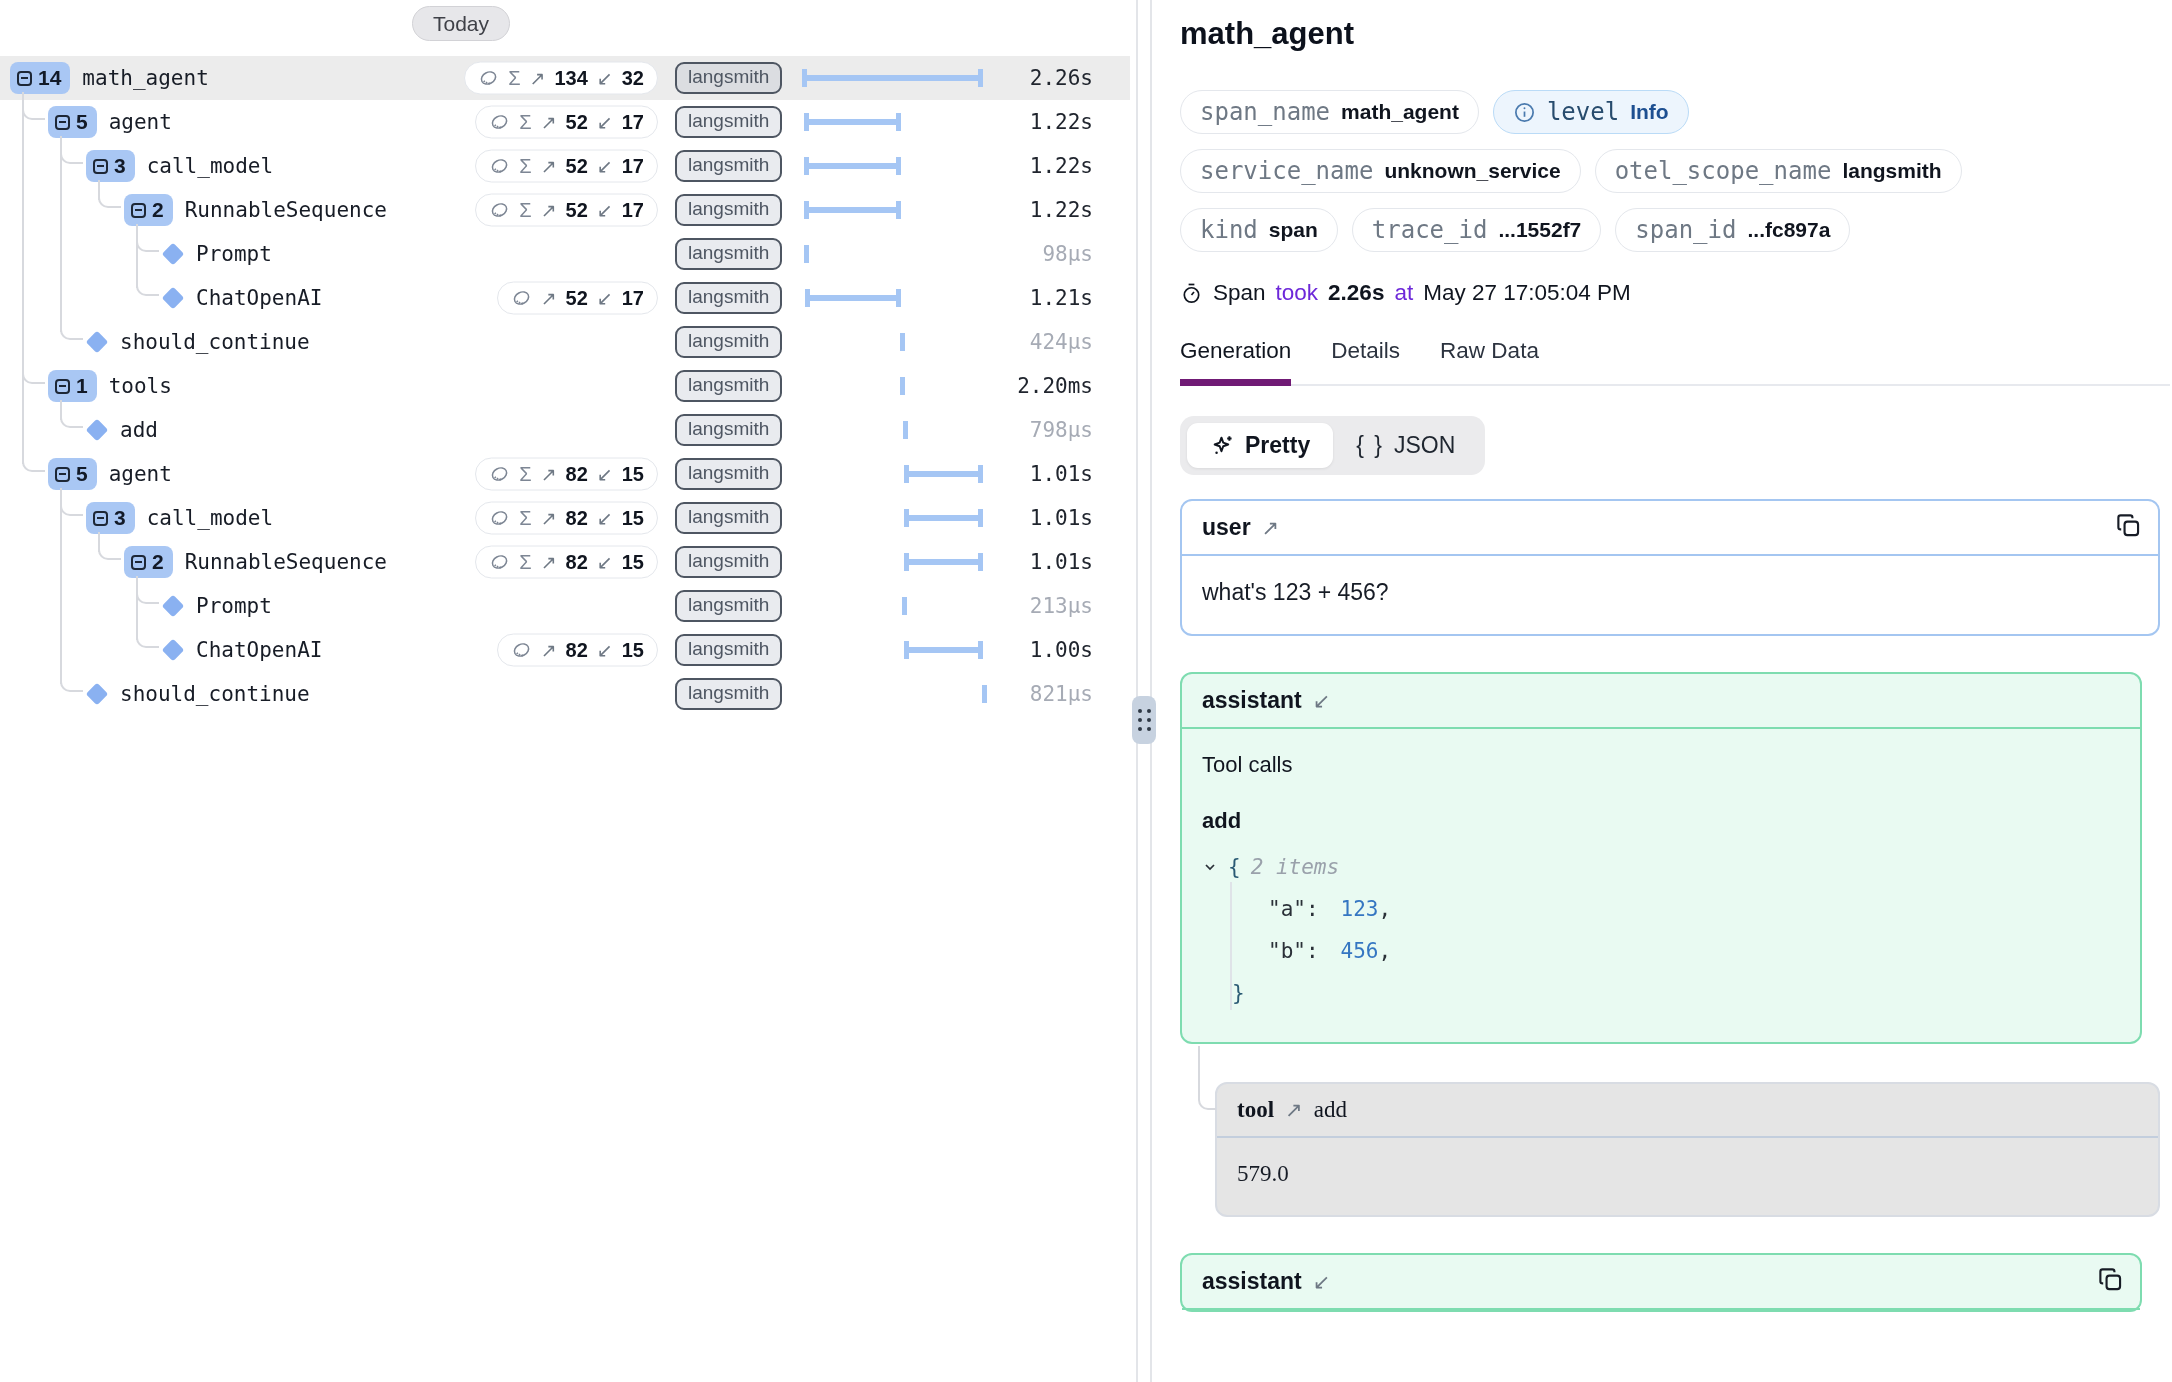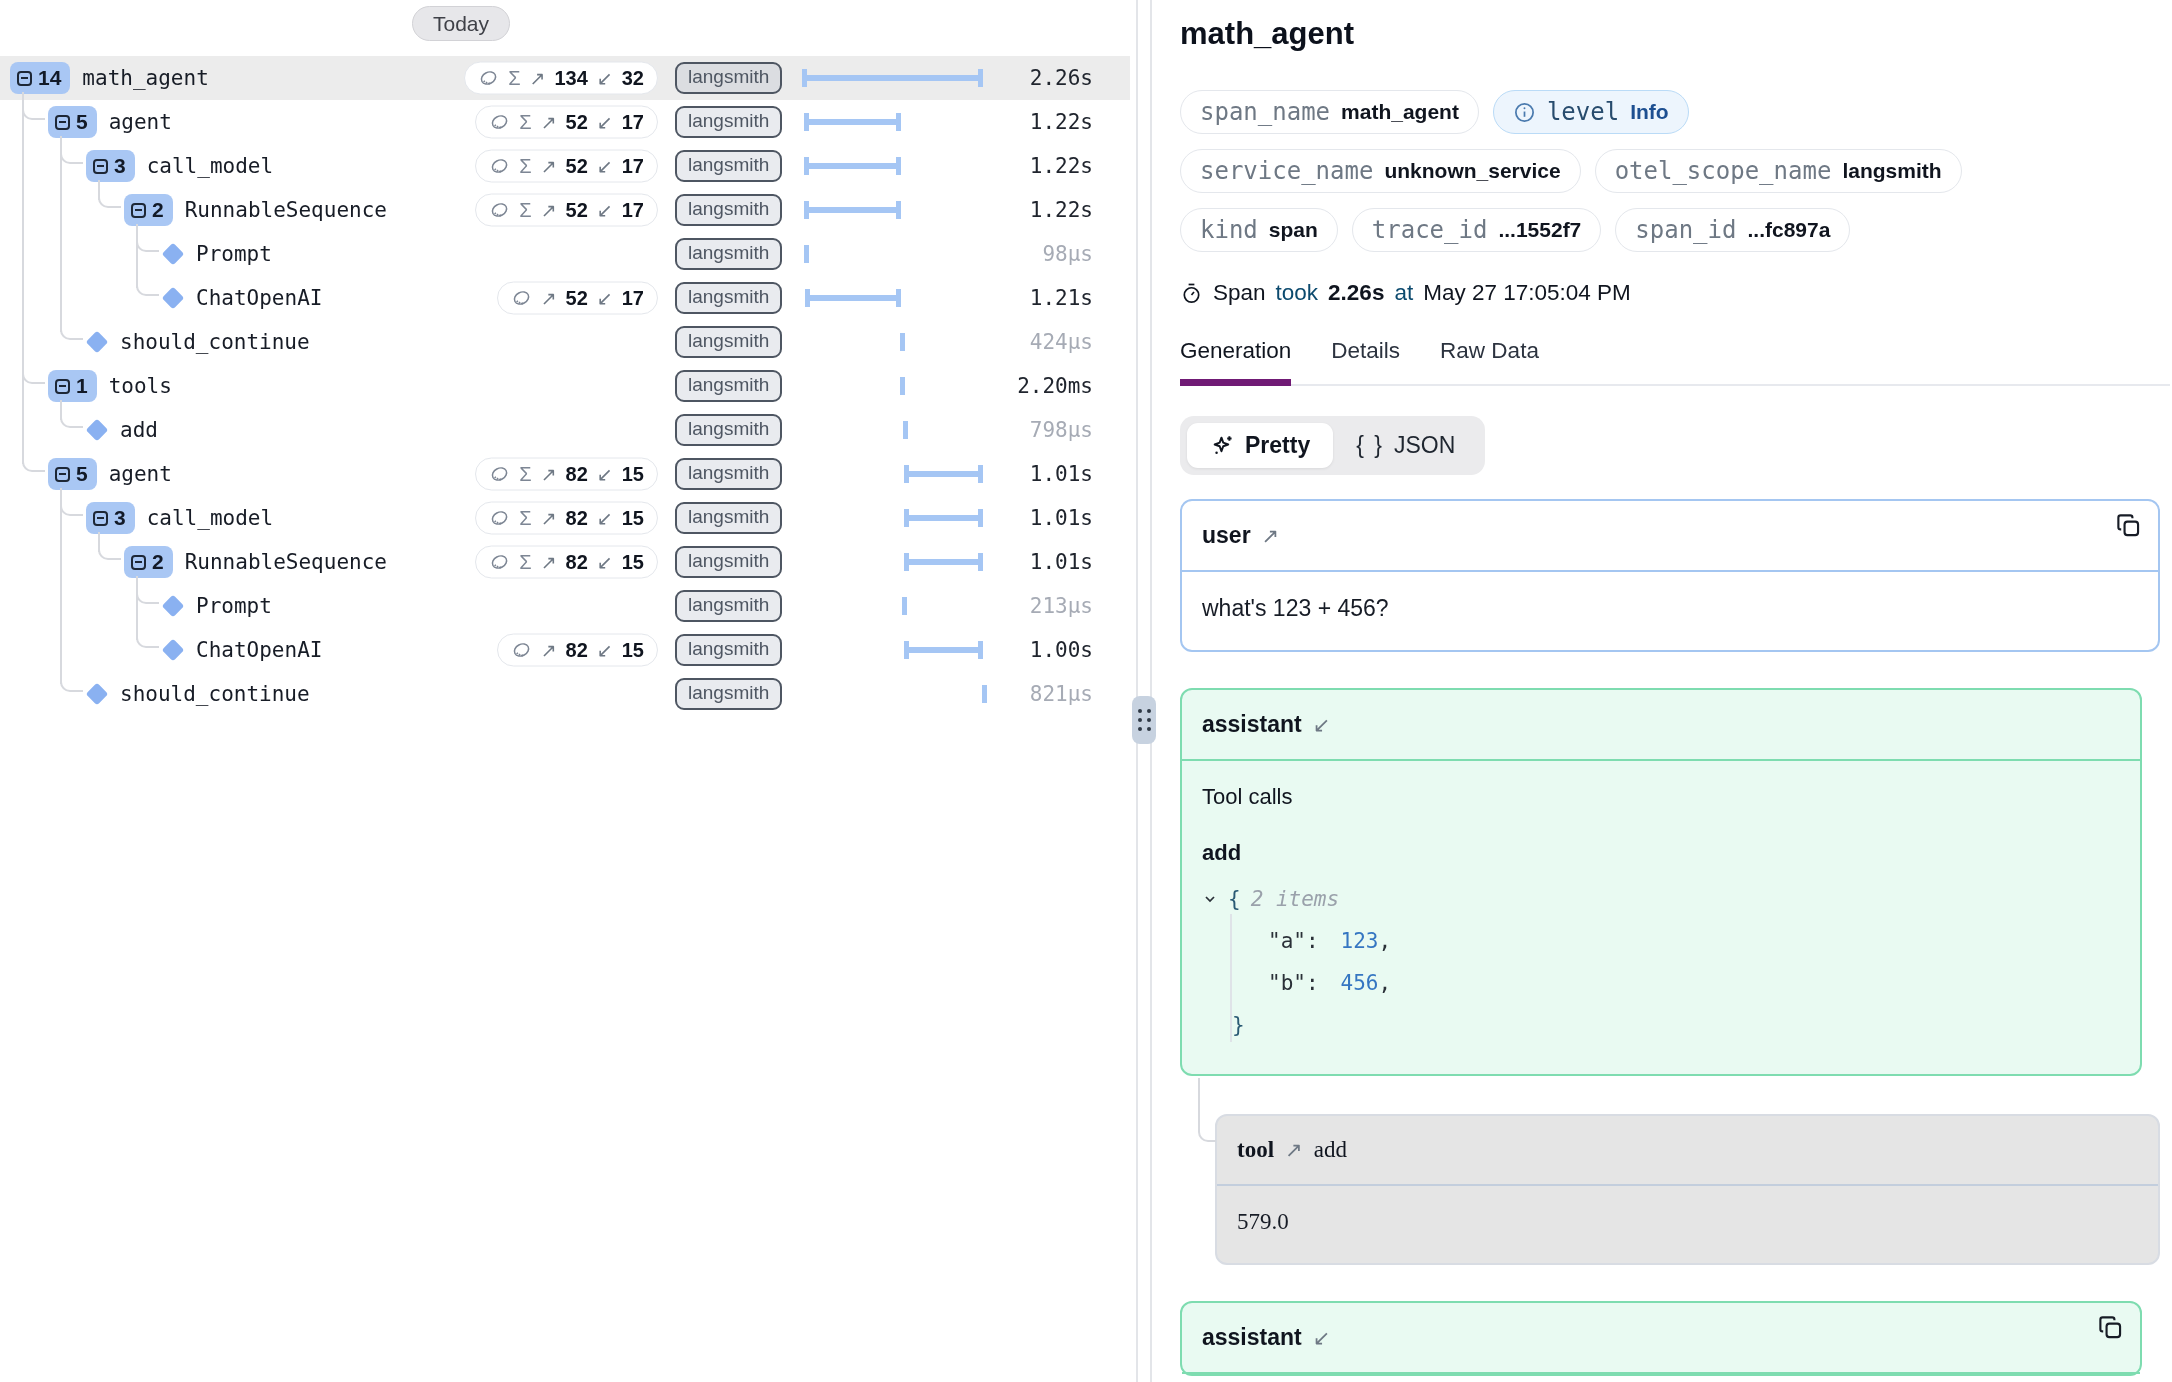--- a/index.html
+++ b/index.html
@@ -62,34 +62,34 @@
   #pill-rows { margin-top:38px; display:flex; flex-direction:column; gap:15px; }
   .pill-row { display:flex; gap:14px; }
   .pill { display:inline-flex; align-items:center; gap:11px; border:1.5px solid #e4e7ec;
     border-radius:999px; padding:7px 19px; font-size:21px; background:#fff; }
   .pill-key { font-family:"DejaVu Sans Mono", monospace; color:#6e7884; font-size:24px; }
   .pill-val { font-weight:600; color:#10151f; }
   .pill.info { background:#edf5fd; border-color:#badbf7; }
   .pill.info .pill-key { color:#274b6d; }
   .pill.info .pill-val { color:#1d4f91; }
   .span-line { margin-top:28px; display:flex; align-items:center; gap:10px; font-size:22.5px; color:#10151f; }
-  .span-line .muted { color:#0c4a6e; }
+  .span-line .muted { color:#6d28d9; }
   .span-line .strong { font-weight:600; }
   .tabs { margin-top:32px; display:flex; gap:40px; border-bottom:2px solid #e7e9ee; width:990px; }
   .tab { padding-bottom:15px; font-size:22.5px; color:#2c333f; cursor:default; }
   .tab.active { color:#10151f; font-weight:500; border-bottom:7px solid #701a75; margin-bottom:-2px; }
   .view-toggle { margin-top:30px; display:inline-flex; align-items:center; background:#ebebed;
     border-radius:14px; padding:7px; }
   .seg { display:flex; align-items:center; gap:10px; padding:9px 23px; font-size:23px; color:#1f2630; }
   .seg.active { background:#fff; border-radius:11px; font-weight:600; color:#10151f;
     box-shadow:0 1px 3px rgba(0,0,0,.08); }
   .json-glyph { font-weight:500; letter-spacing:2px; }
 
   .card { border-radius:12px; border:2px solid; background:#fff; }
-  .card-header { display:flex; align-items:center; gap:11px; padding:21px 20px; font-size:23px;
+  .card-header { display:flex; align-items:center; gap:11px; padding:13px 20px; font-size:23px;
     font-weight:600; color:#10151f; position:relative; }
   .role-arrow { color:#6e7884; font-size:21px; font-weight:400; }
   .copy-btn { position:absolute; right:16px; top:11px; color:#171c26; line-height:0; cursor:pointer; }
   .card-body { padding:23px 20px 28px; font-size:23px; color:#171c26; }
 
   .card.user { width:980px; margin-top:24px; border-color:#a4c6f1; }
   .card.user .card-header { border-bottom:2px solid #a4c6f1; }
 
   .card.assistant { width:962px; border-color:#7edcb0; background:#e9faf2; }
   .card.assistant .card-header { border-bottom:2px solid #7edcb0; }

